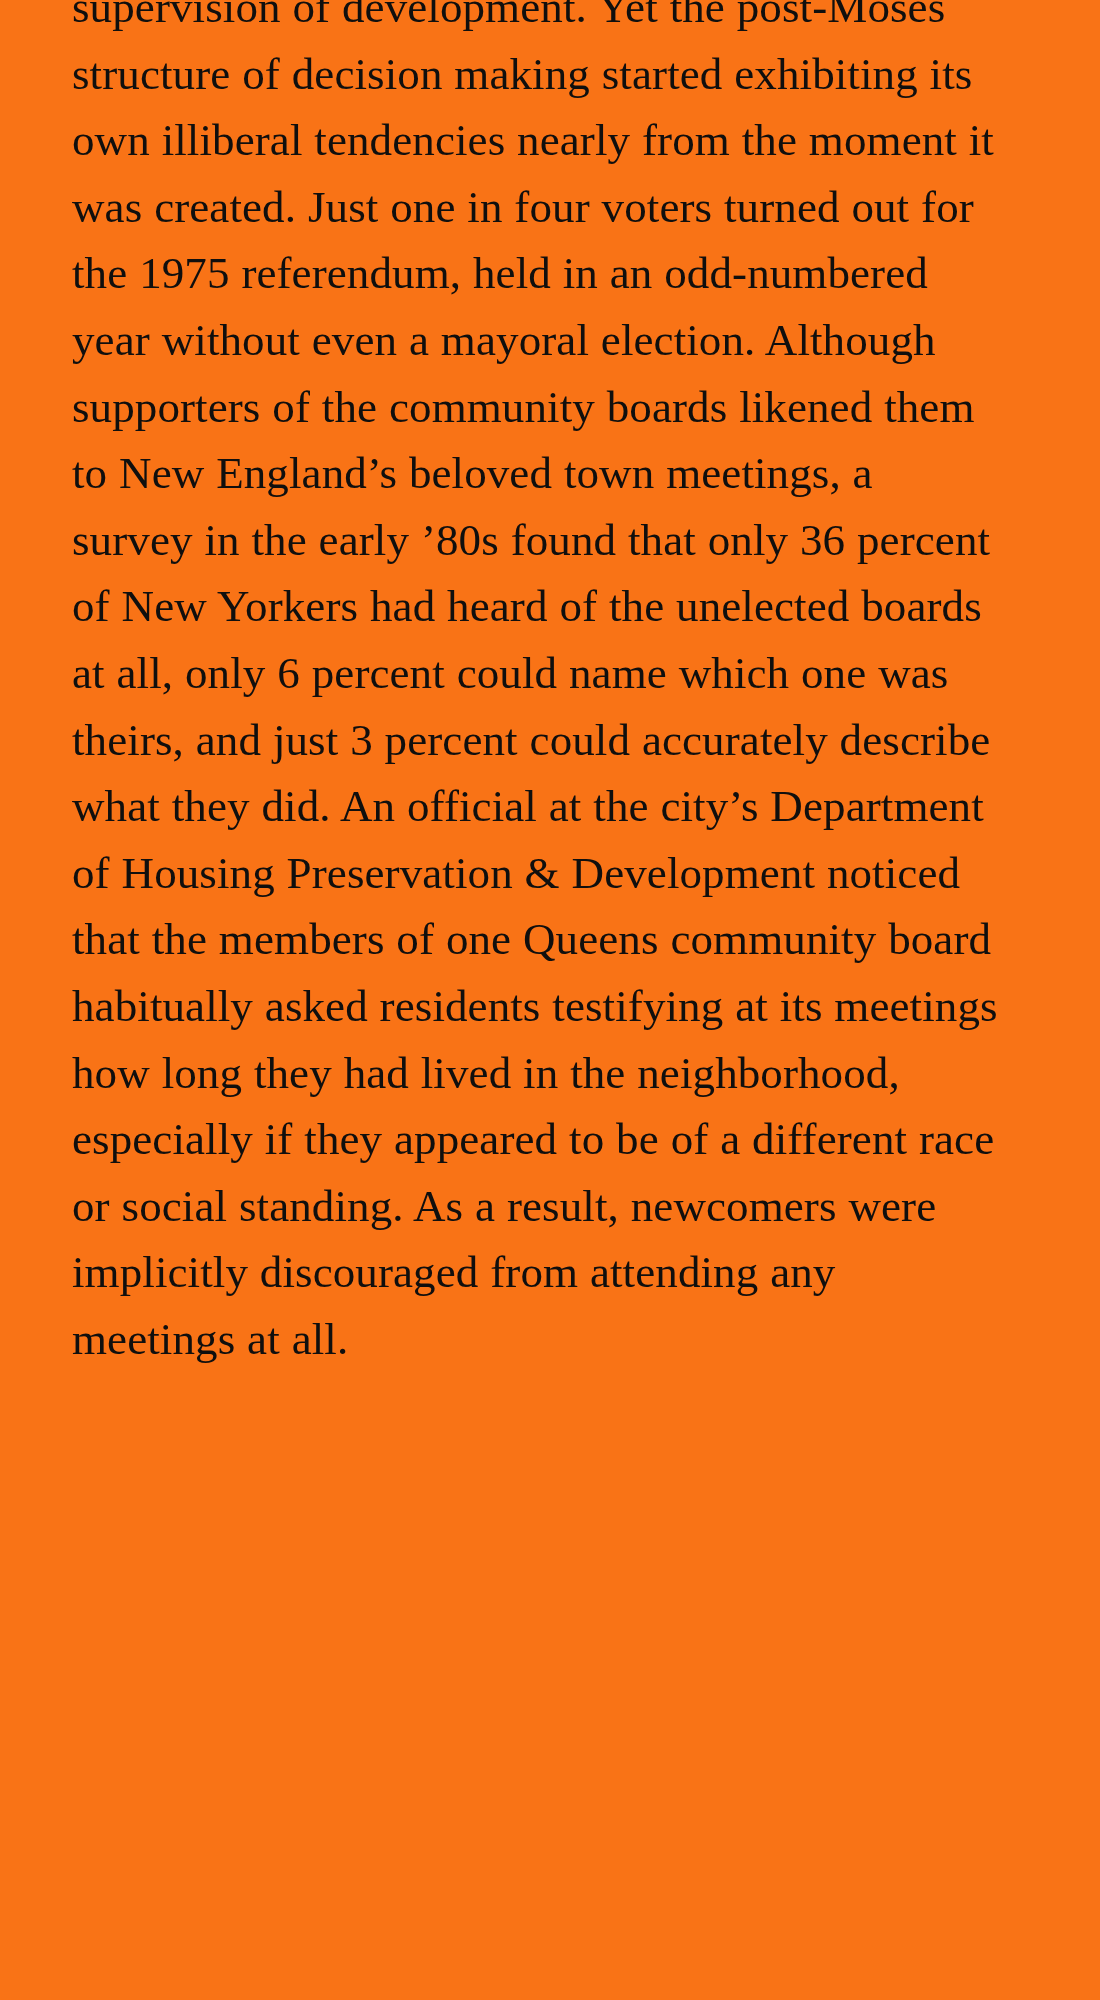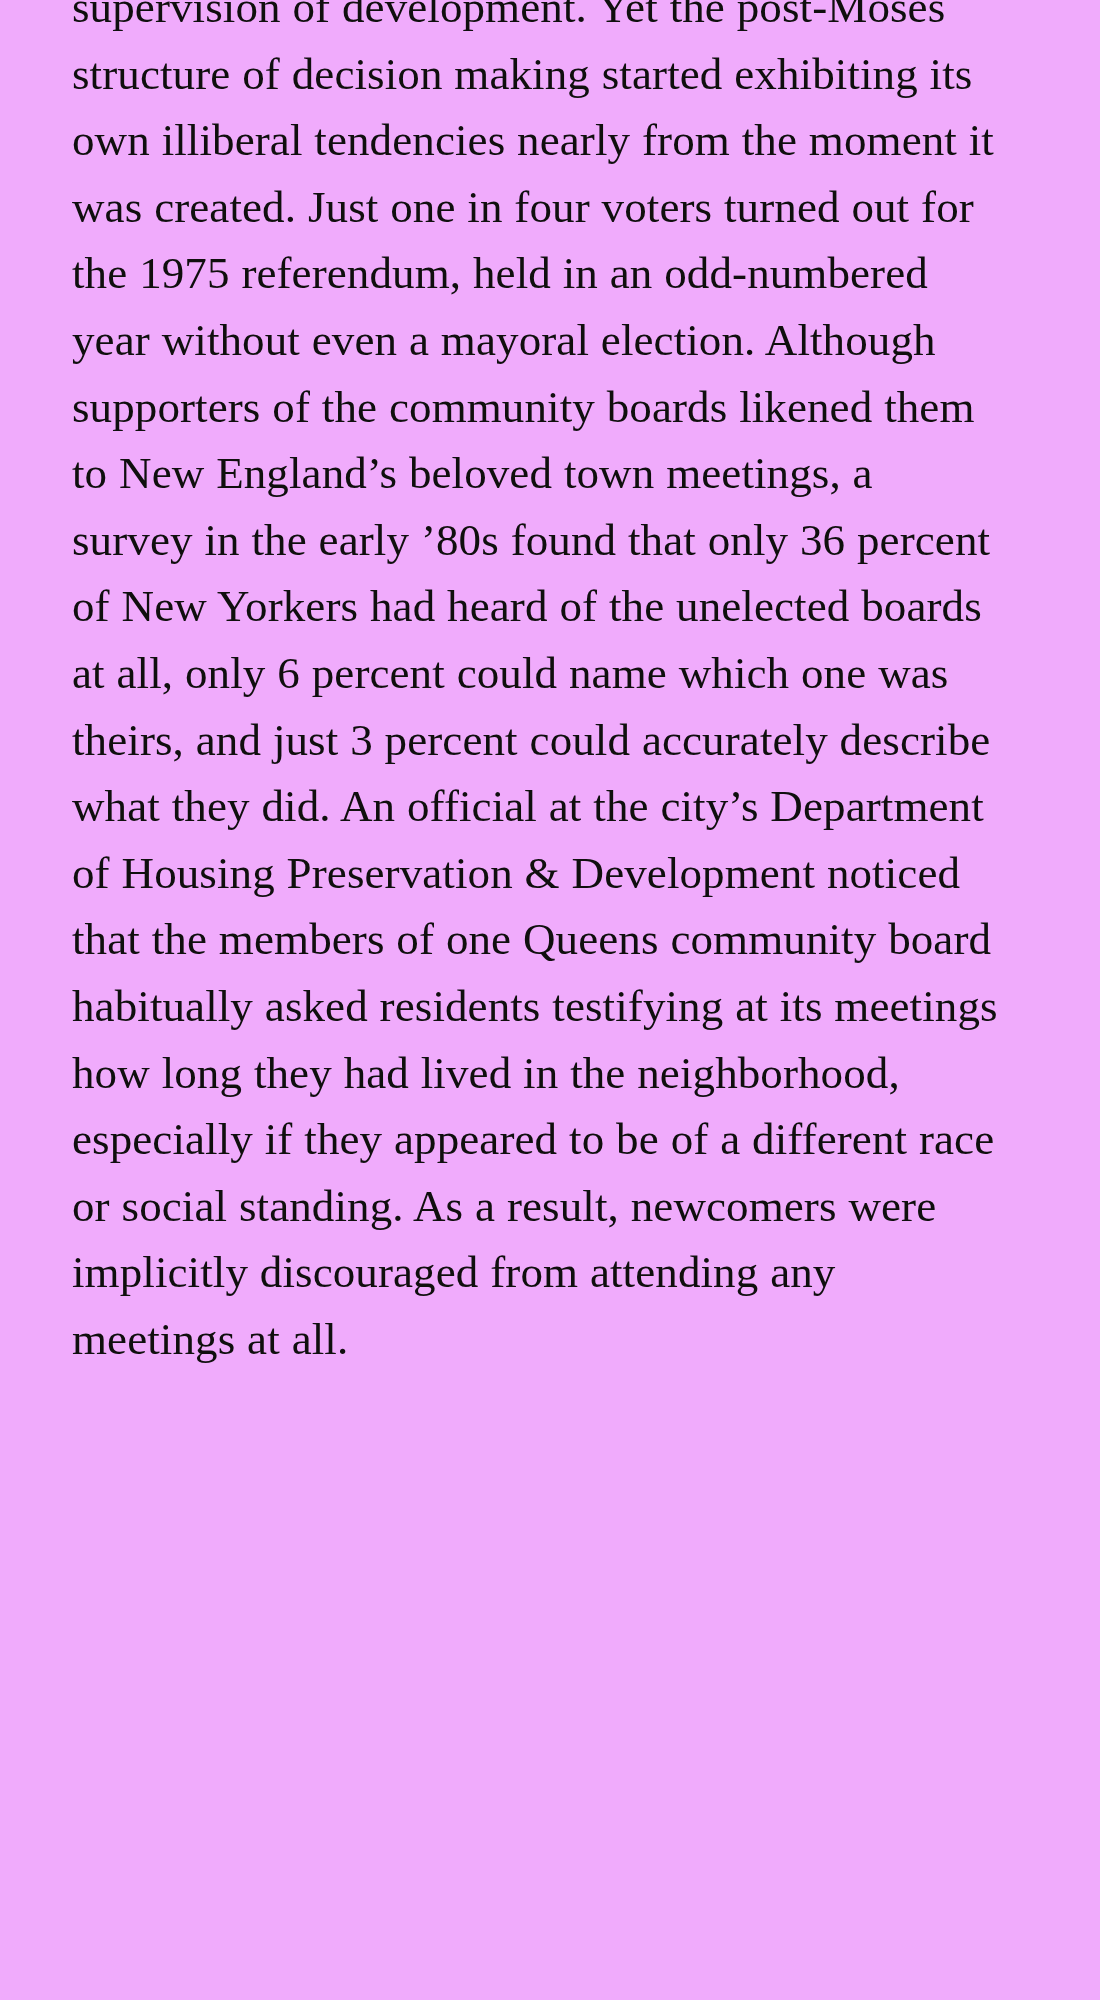--- a/index.html
+++ b/index.html
@@ -10,21 +10,21 @@
   body {
     width: 1100px;
     min-height: 2000px;
     font-family: "Liberation Serif", "DejaVu Serif", serif;
     color: #0c0c0c;
   }
   .page {
     width: 1100px;
     min-height: 2000px;
     box-sizing: border-box;
-    background: #f0abfc;
+    background: #f97316;
     position: relative;
     overflow: hidden;
   }
   .article-body {
     padding: 0 96px 0 72px;
     box-sizing: border-box;
   }
   .para {
     font-size: 45px;
     line-height: 1.48;

